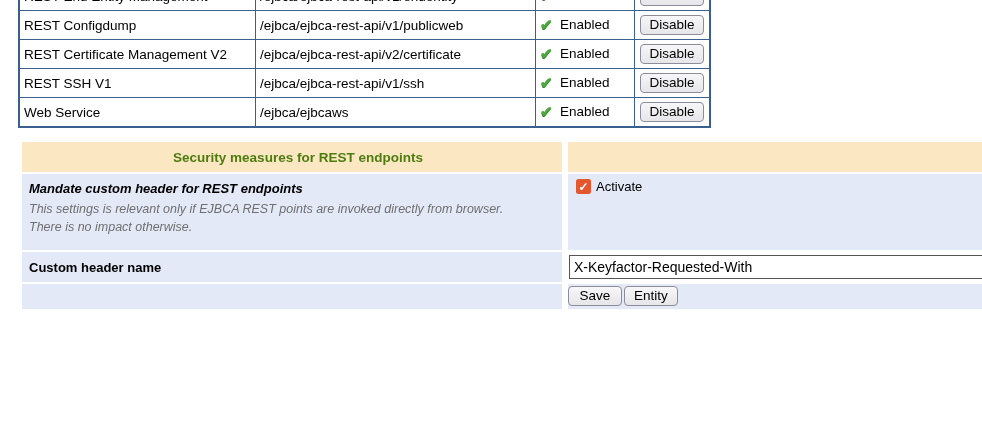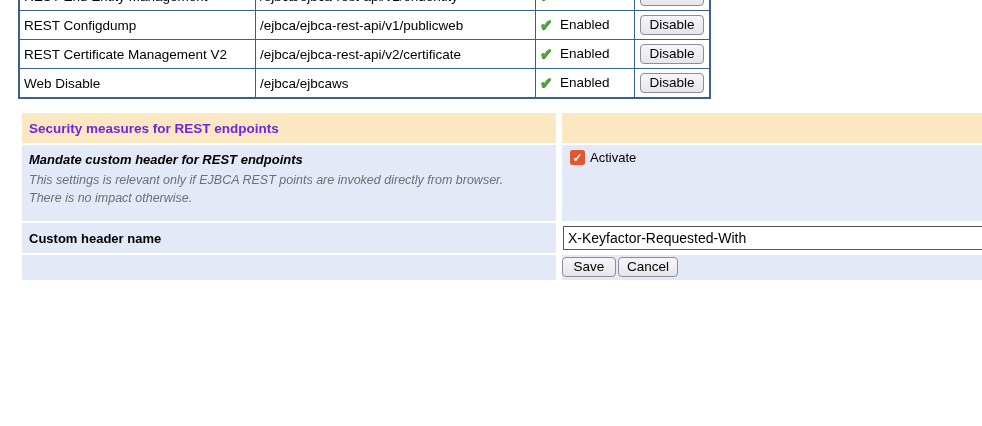--- a/index.html
+++ b/index.html
@@ -64,24 +64,25 @@
   }
   table.security td { vertical-align: top; overflow: hidden; }
   td.sec-left  { width: 526px; }
   td.sec-right { width: 620px; }
   tr.sec-header td {
     background: #fbe7c2;
     height: 28px;
     vertical-align: middle;
   }
   tr.sec-header .sec-title {
-    color: #6d28d9;
+    color: #4d7c0f;
     font-weight: bold;
     font-size: 13.5px;
-    padding-left: 7px;
+    padding-left: 13px;
+    text-align: center;
   }
   tr.sec-row td { background: #e4e9f8; }
   .cell-pad { padding: 6px 8px 13px 6px; font-style: italic; }
   .bold-label { font-weight: bold; font-size: 13px; }
   .desc-text {
     color: #6f6f6f;
     font-size: 12.5px;
     line-height: 18px;
     margin-top: 4px;
     width: 505px;
@@ -160,24 +161,34 @@
     <td class="c-name">REST Certificate Management V2</td>
     <td class="c-url">/ejbca/ejbca-rest-api/v2/certificate</td>
     <td class="c-status">
       <span class="status-icon ok">✔</span><span class="status-text">Enabled</span>
     </td>
     <td class="c-action">
       <button class="ui-btn action-btn">Disable</button>
     </td>
   </tr>
 
-
-
-  <tr>
-    <td class="c-name">Web Disable</td>
+  <tr>
+    <td class="c-name">REST SSH V1</td>
+    <td class="c-url">/ejbca/ejbca-rest-api/v1/ssh</td>
+    <td class="c-status">
+      <span class="status-icon ok">✔</span><span class="status-text">Enabled</span>
+    </td>
+    <td class="c-action">
+      <button class="ui-btn action-btn">Disable</button>
+    </td>
+  </tr>
+
+
+  <tr>
+    <td class="c-name">Web Service</td>
     <td class="c-url">/ejbca/ejbcaws</td>
     <td class="c-status">
       <span class="status-icon ok">✔</span><span class="status-text">Enabled</span>
     </td>
     <td class="c-action">
       <button class="ui-btn action-btn">Disable</button>
     </td>
   </tr>
 
 </tbody>
@@ -210,19 +221,19 @@
         <div style="padding-left:6px; font-weight:bold;">Custom header name</div>
       </td>
       <td class="sec-right mid-cell" style="background:transparent;">
         <input type="text" class="hdr-input" value="X-Keyfactor-Requested-With" style="">
       </td>
     </tr>
 
     <tr class="sec-row">
       <td class="sec-left"></td>
       <td class="sec-right btn-row">
-        <button class="ui-btn">Save</button><button class="ui-btn">Cancel</button>
+        <button class="ui-btn">Save</button><button class="ui-btn">Entity</button>
       </td>
     </tr>
   </tbody>
     </table>
 
 </div>
 
 </body></html>

